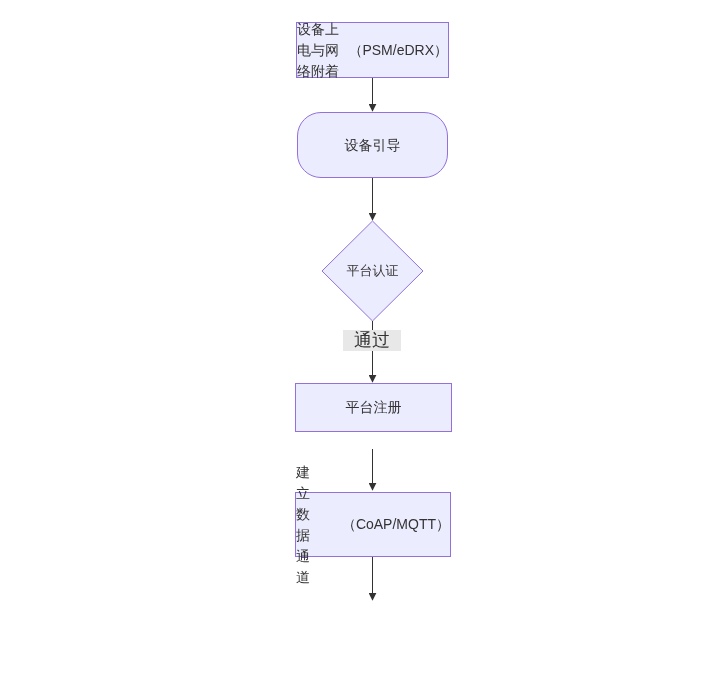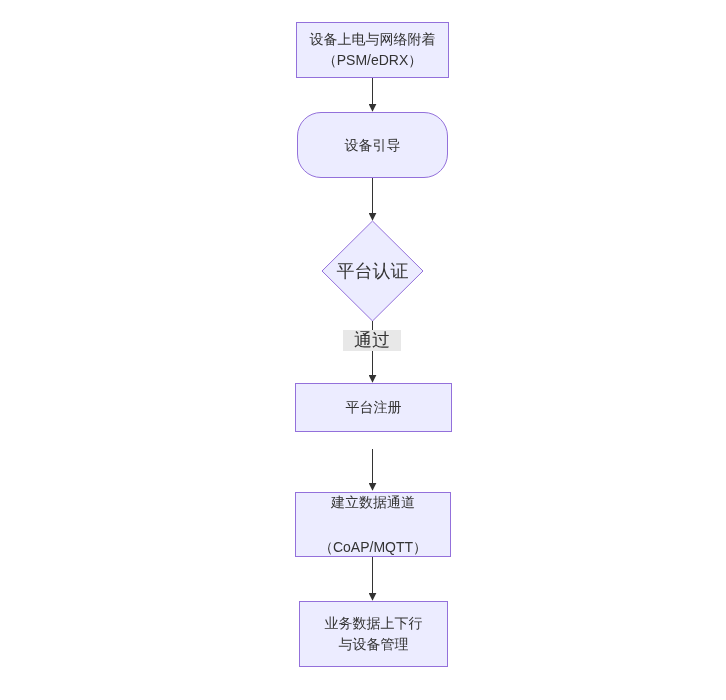--- a/index.html
+++ b/index.html
@@ -24,35 +24,35 @@
     position: absolute;
     left: 0; top: 0;
     width: 726px; height: 700px;
   }
   .node {
     position: absolute;
     background: var(--fill);
     border: 1px solid var(--border);
     color: var(--text);
     display: flex;
-    flex-direction: column;
+    flex-direction: row;
     align-items: center;
     justify-content: center;
     font-size: 14px;
     line-height: 21px;
   }
   .diamond-label {
     position: absolute;
     left: 322px; top: 221px;
     width: 101px; height: 100px;
     display: flex;
     align-items: center;
     justify-content: center;
     color: var(--text);
-    font-size: 18px;
+    font-size: 13px;
   }
   .edge-label {
     position: absolute;
     left: 372px; top: 330px;
     transform: translateX(-50%);
     background: var(--labelbg);
     color: var(--text);
     font-size: 18px;
     line-height: 21px;
     padding: 0 11px;
@@ -100,18 +100,14 @@
 
   <div class="node" style="left:295px; top:383px; width:157px; height:49px;">
     <div>平台注册</div>
   </div>
 
   <div class="node" style="left:295px; top:492px; width:156px; height:65px;gap:24px;">
     <div>建立数据通道</div>
     <div>（CoAP/MQTT）</div>
   </div>
 
-  <div class="node" style="left:299px; top:601px; width:149px; height:66px;">
-    <div>业务数据上下行</div>
-    <div>与设备管理</div>
-  </div>
 
 </div>
 
 </body></html>

